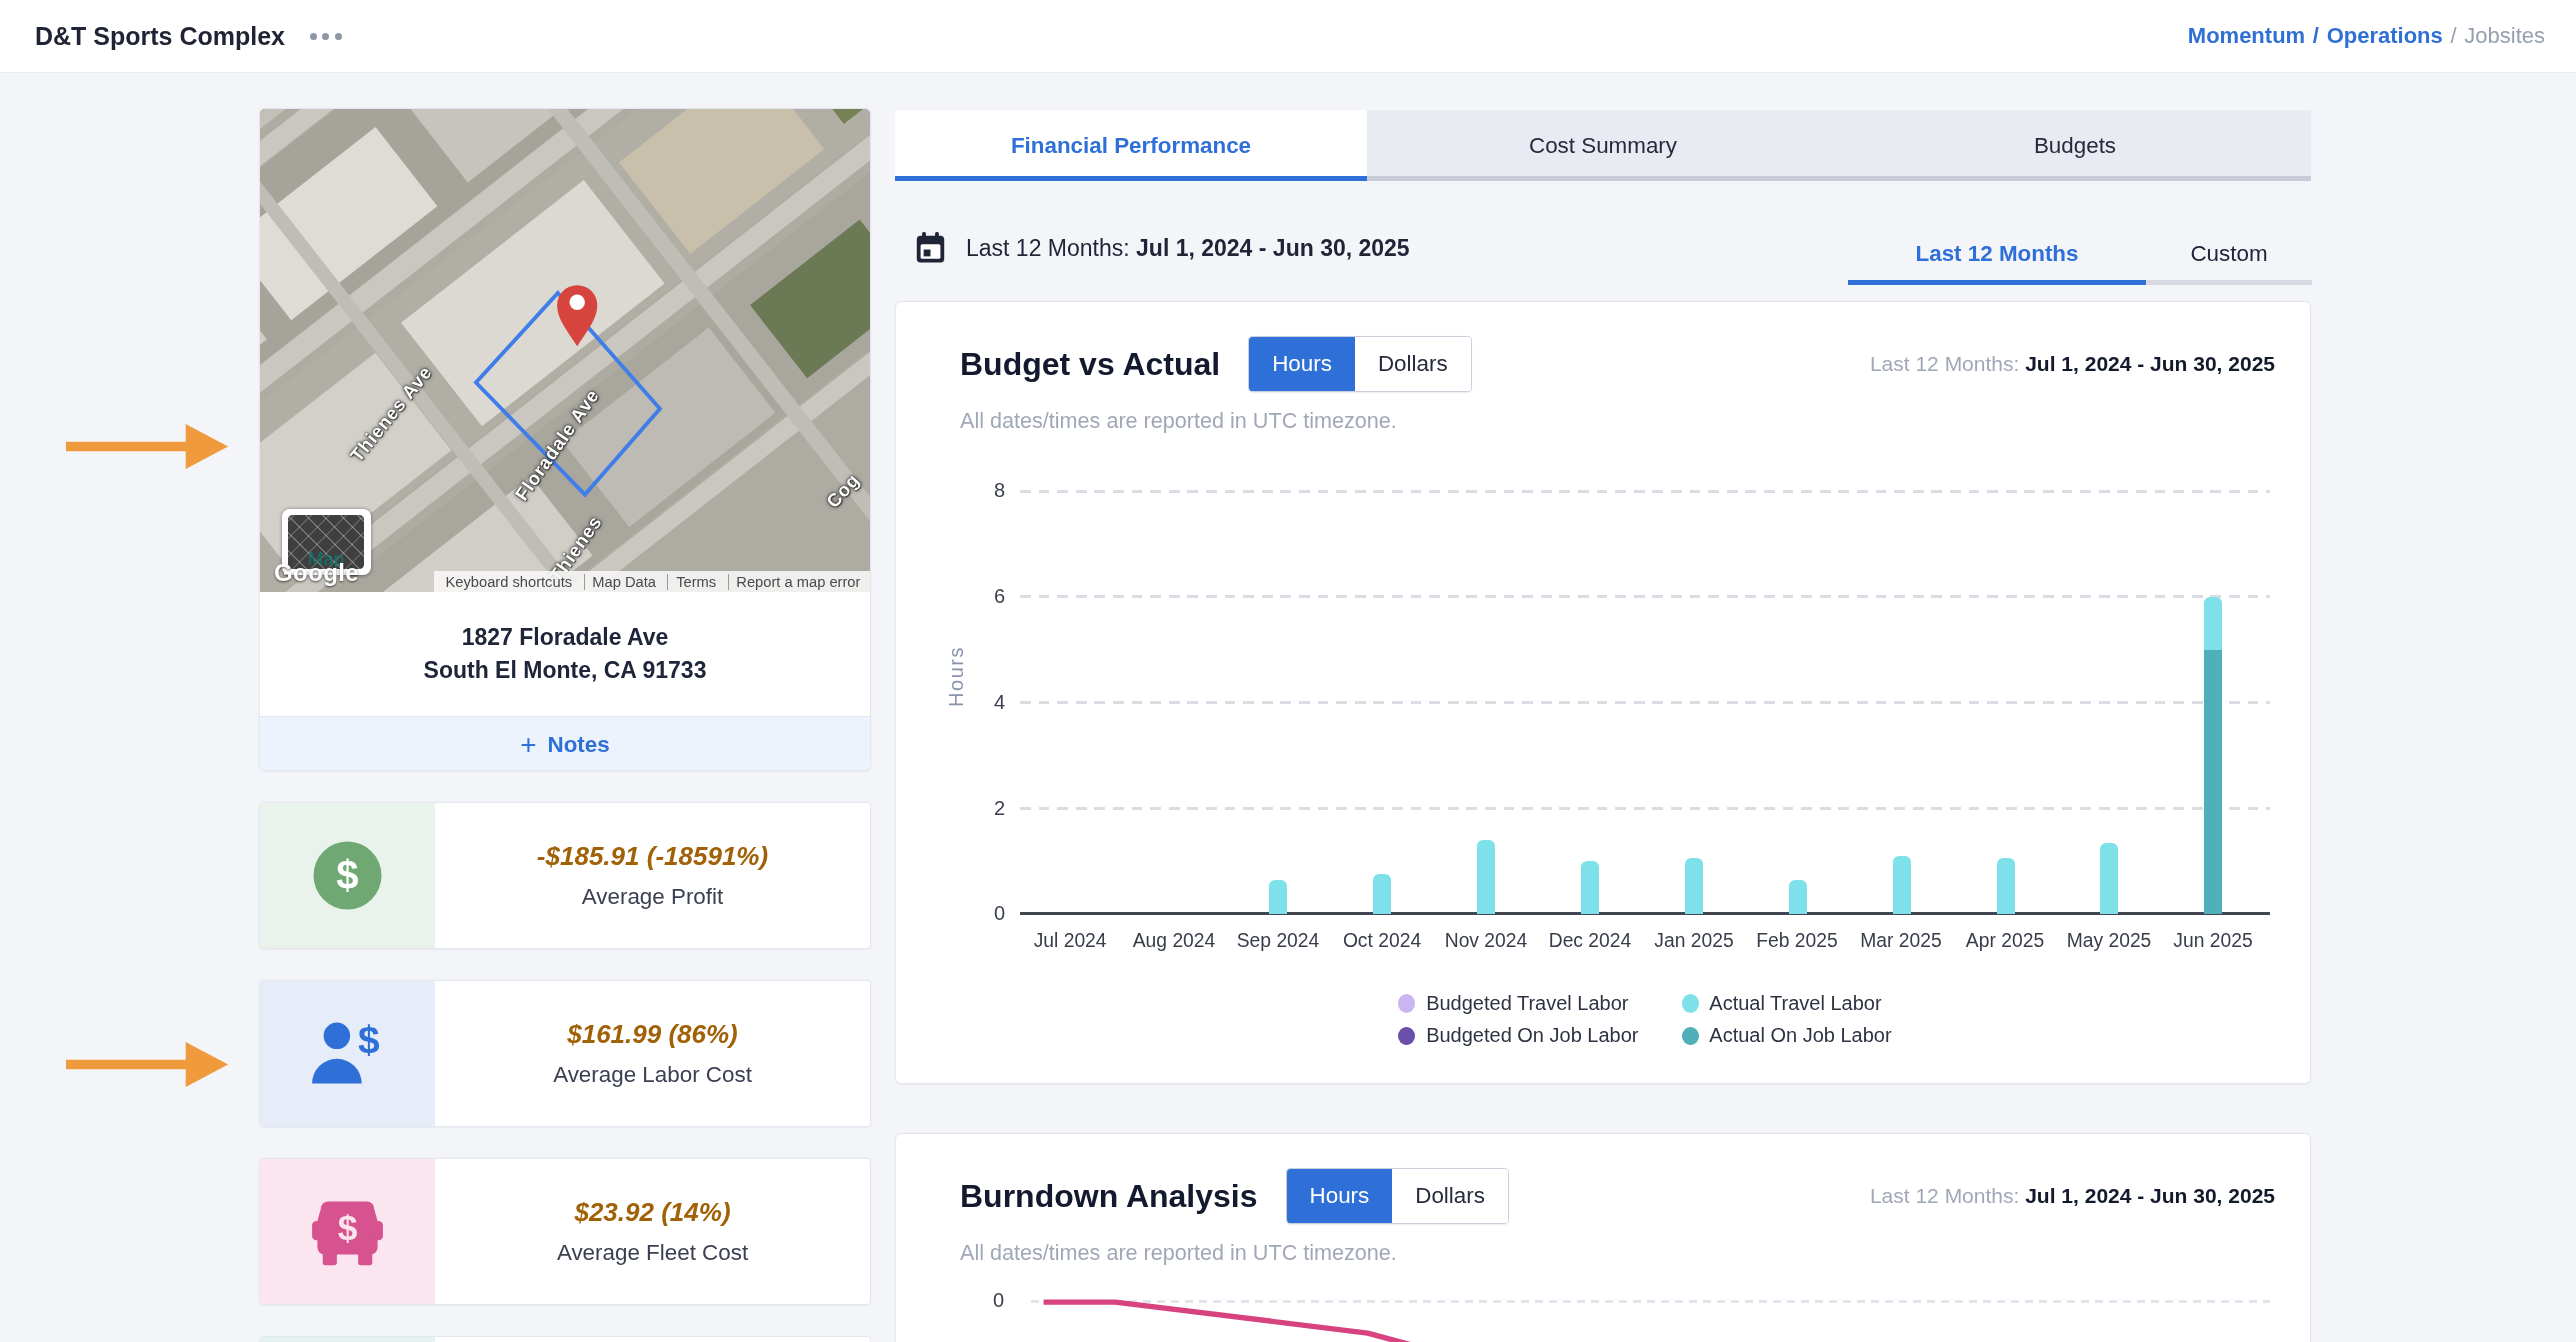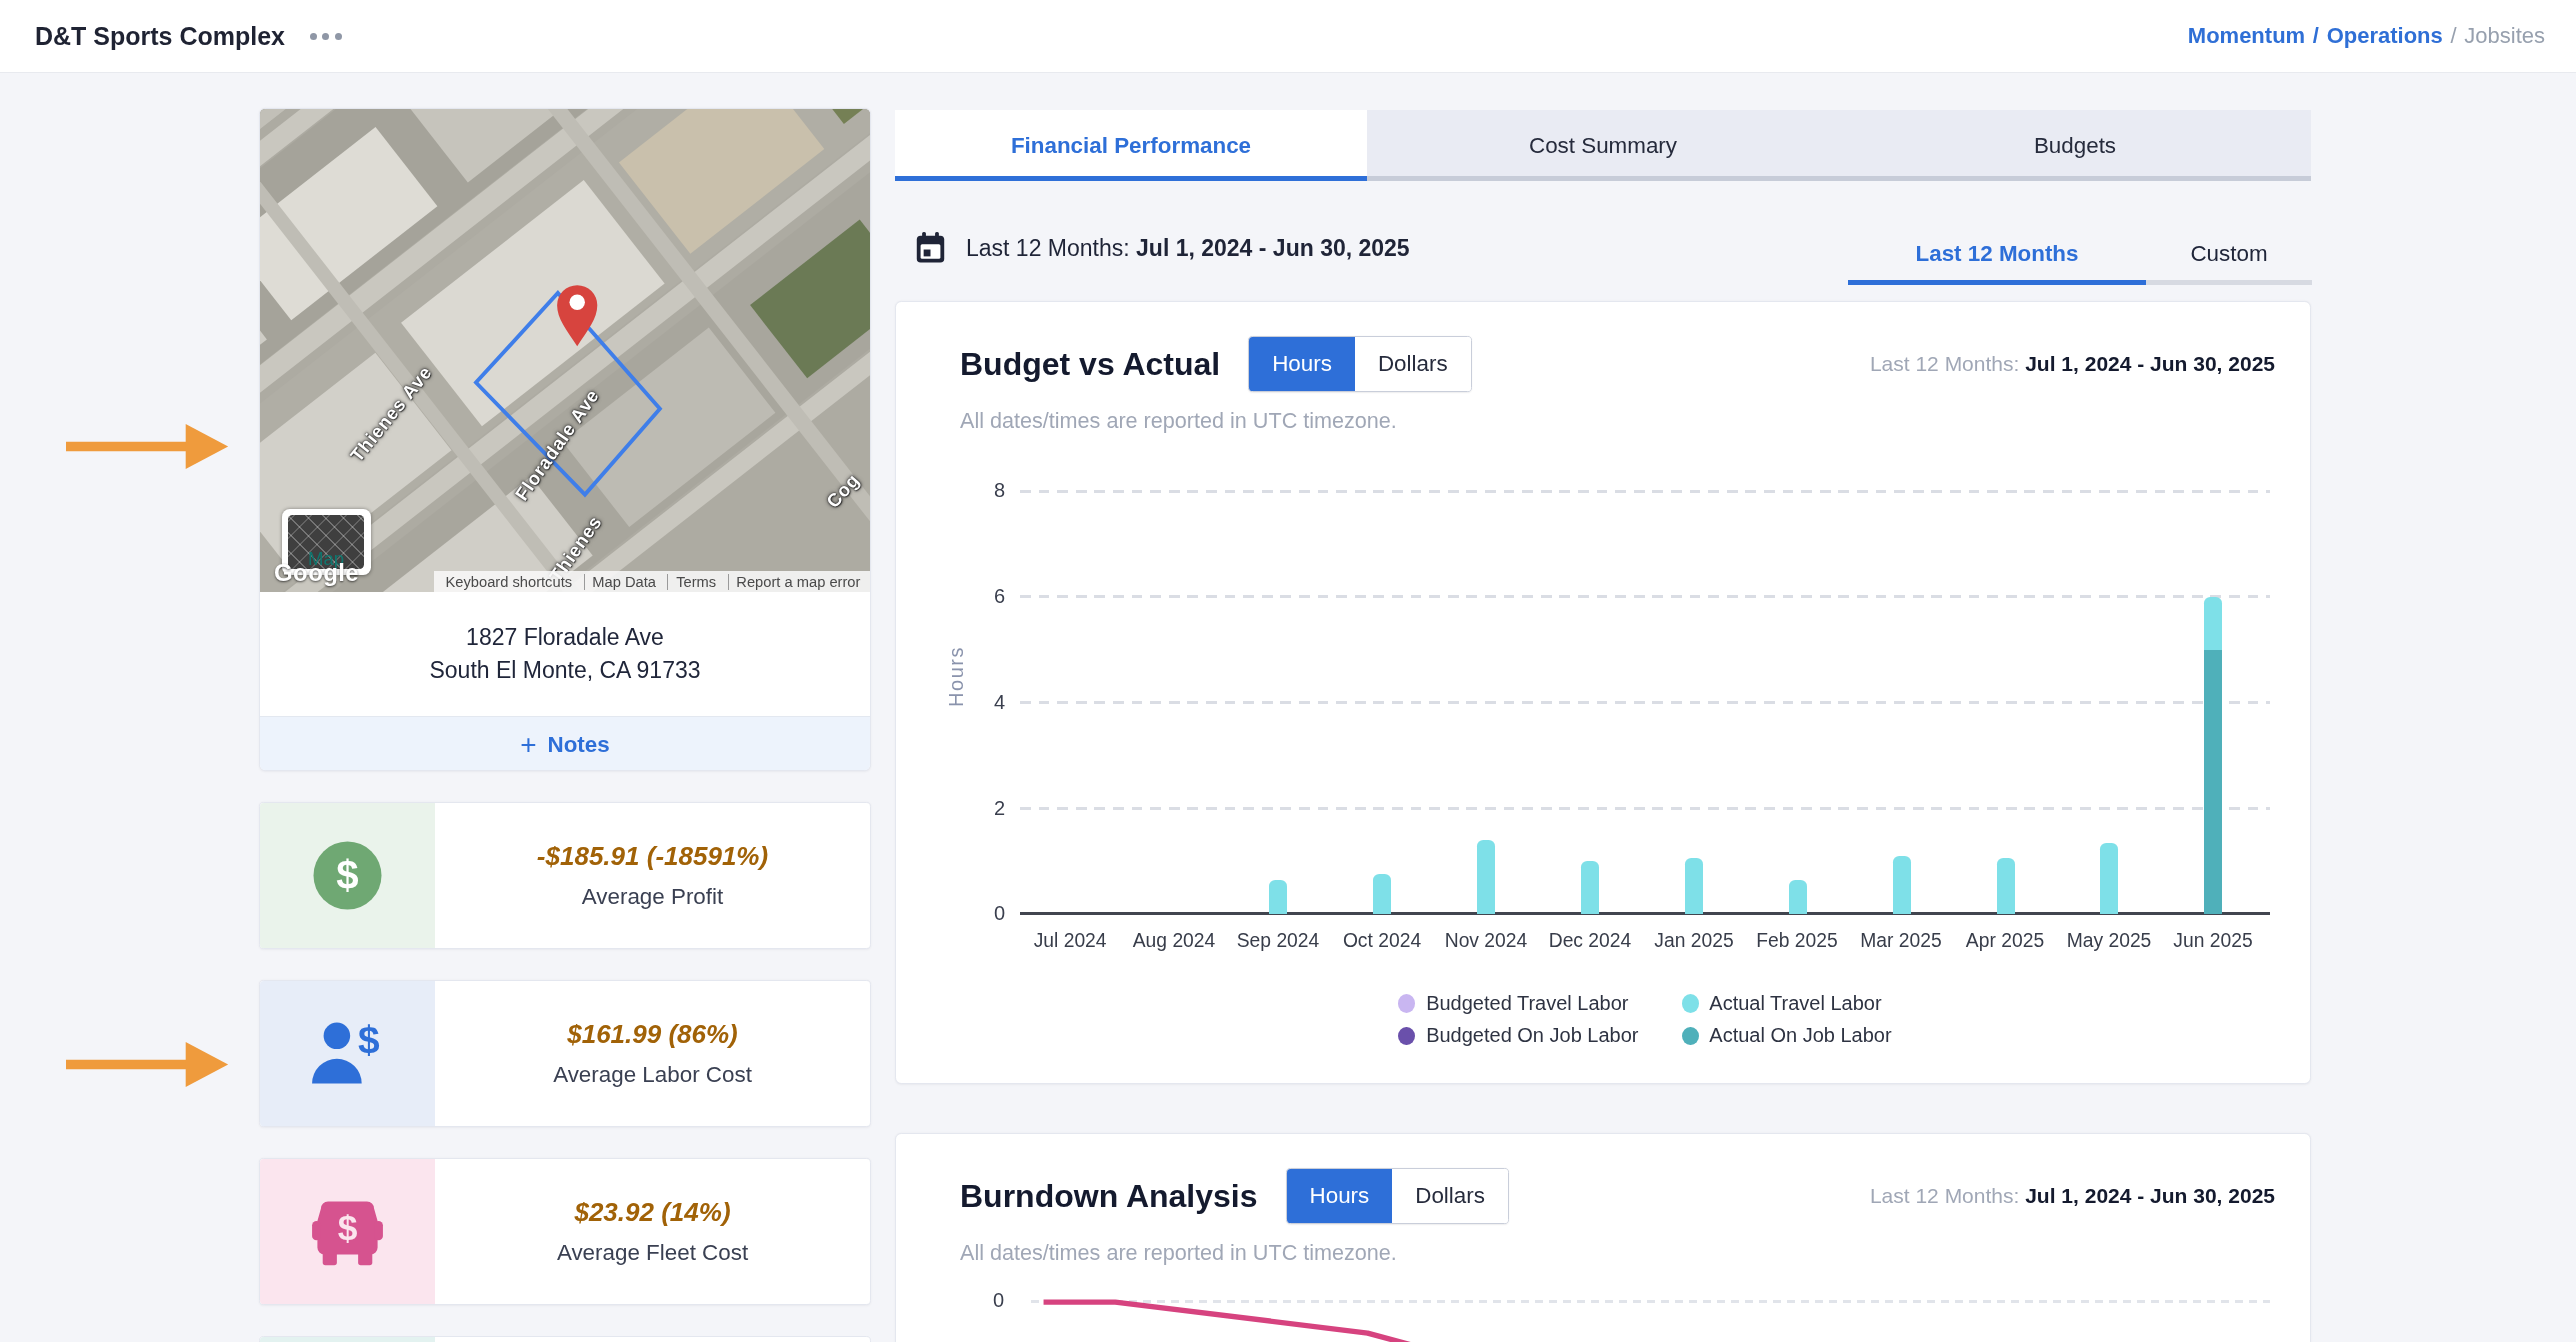--- a/index.html
+++ b/index.html
@@ -51,21 +51,21 @@
   .map-btn .lbl { position:absolute; bottom:4.6px; width:100%; text-align:center; color:#0f766e; font-size:18.6px; }
   .map-logo { position:absolute; left:14px; bottom:4.6px; color:#fff; font-size:24px; font-weight:700; letter-spacing:0.4px;
               text-shadow:0 0.8px 2.3px rgba(0,0,0,.65); }
   .map-footer {
     position:absolute; right:0; bottom:0; left:174px; height:21px;
     background:rgba(248,248,248,.88); display:flex; align-items:center; justify-content:space-evenly;
     font-size:14.7px; color:#4A4A4A;
   }
   .map-footer span { padding:0 7.7px; cursor:pointer; }
   .map-footer span + span { border-left:0.8px solid #9A9A9A; }
-  .addr-block { height:124px; display:flex; flex-direction:column; justify-content:center; align-items:center; gap:6.2px; }
+  .addr-block { height:124px; display:flex; flex-direction:column; justify-content:center; align-items:center; gap:6.2px;font-weight:bold; }
   .addr-line { font-size:23px; color:#20263A; }
   .notes-row {
     height:56px; background:#EDF3FC; border-top:0.8px solid #E3E8F0;
     display:flex; align-items:center; justify-content:center; gap:10.8px; cursor:pointer;
   }
   .notes-plus { color:#2E6FD8; font-size:28px; font-weight:400; line-height:1; }
   .notes-lbl { color:#2E6FD8; font-size:22.4px; font-weight:600; }
 
   .stat-card {
     position:absolute; left:259px; width:612px; height:147px;

